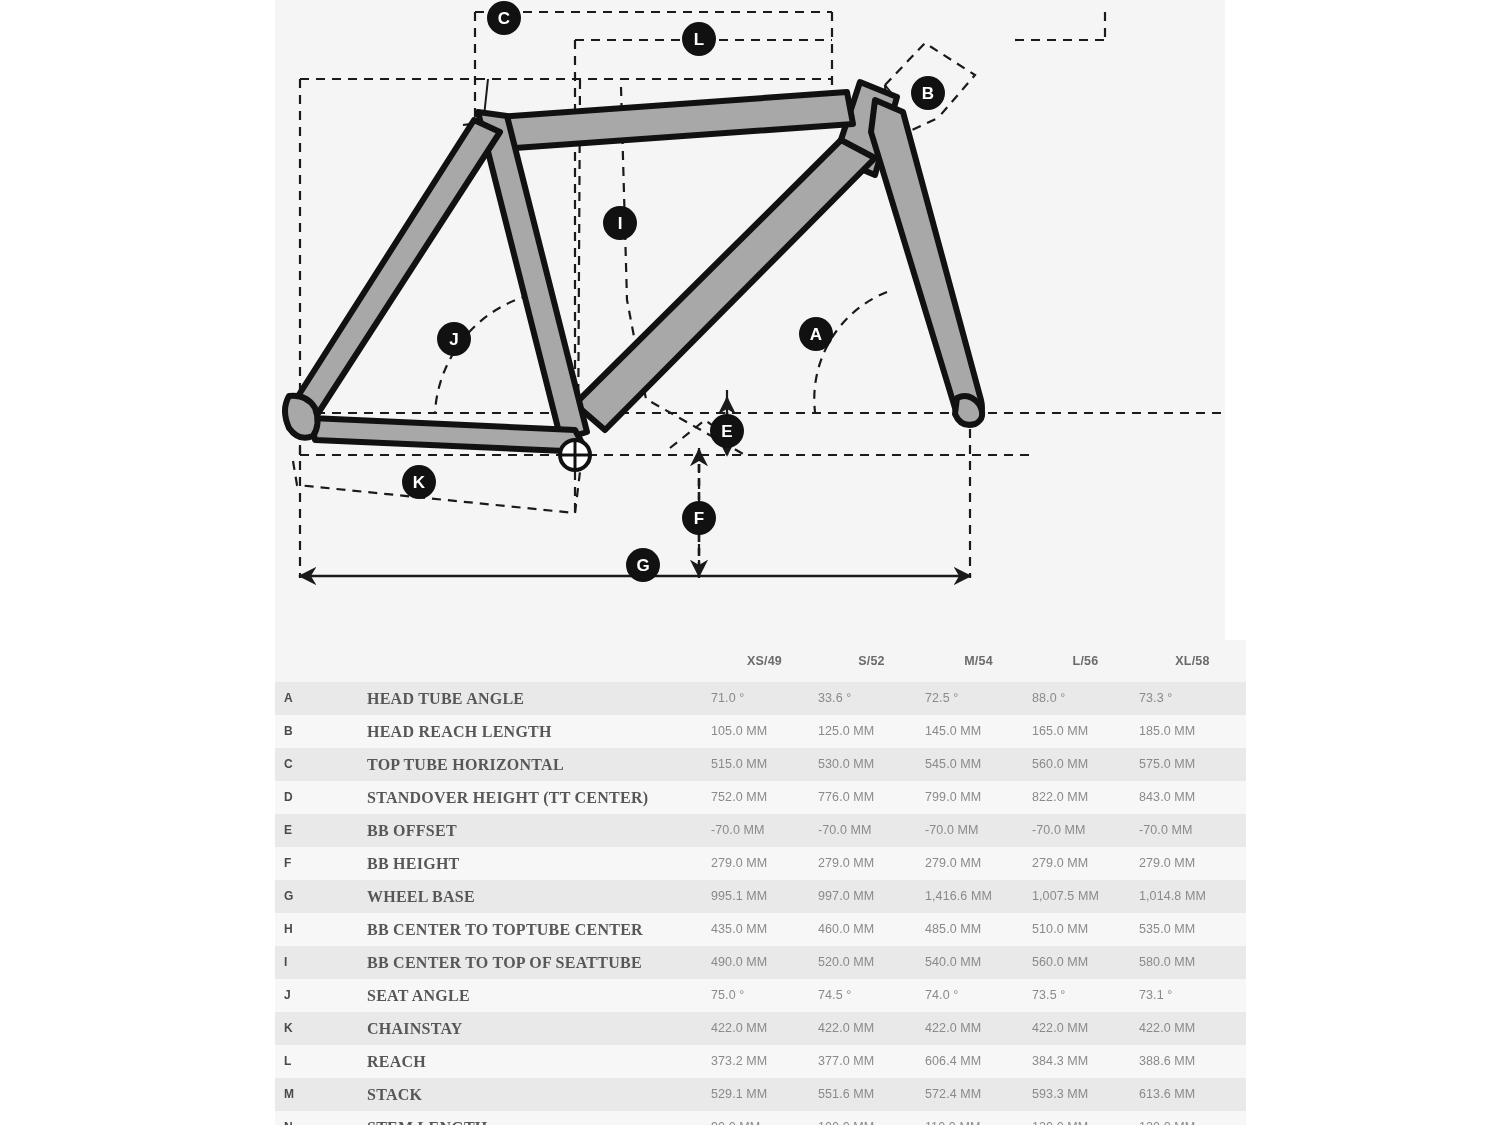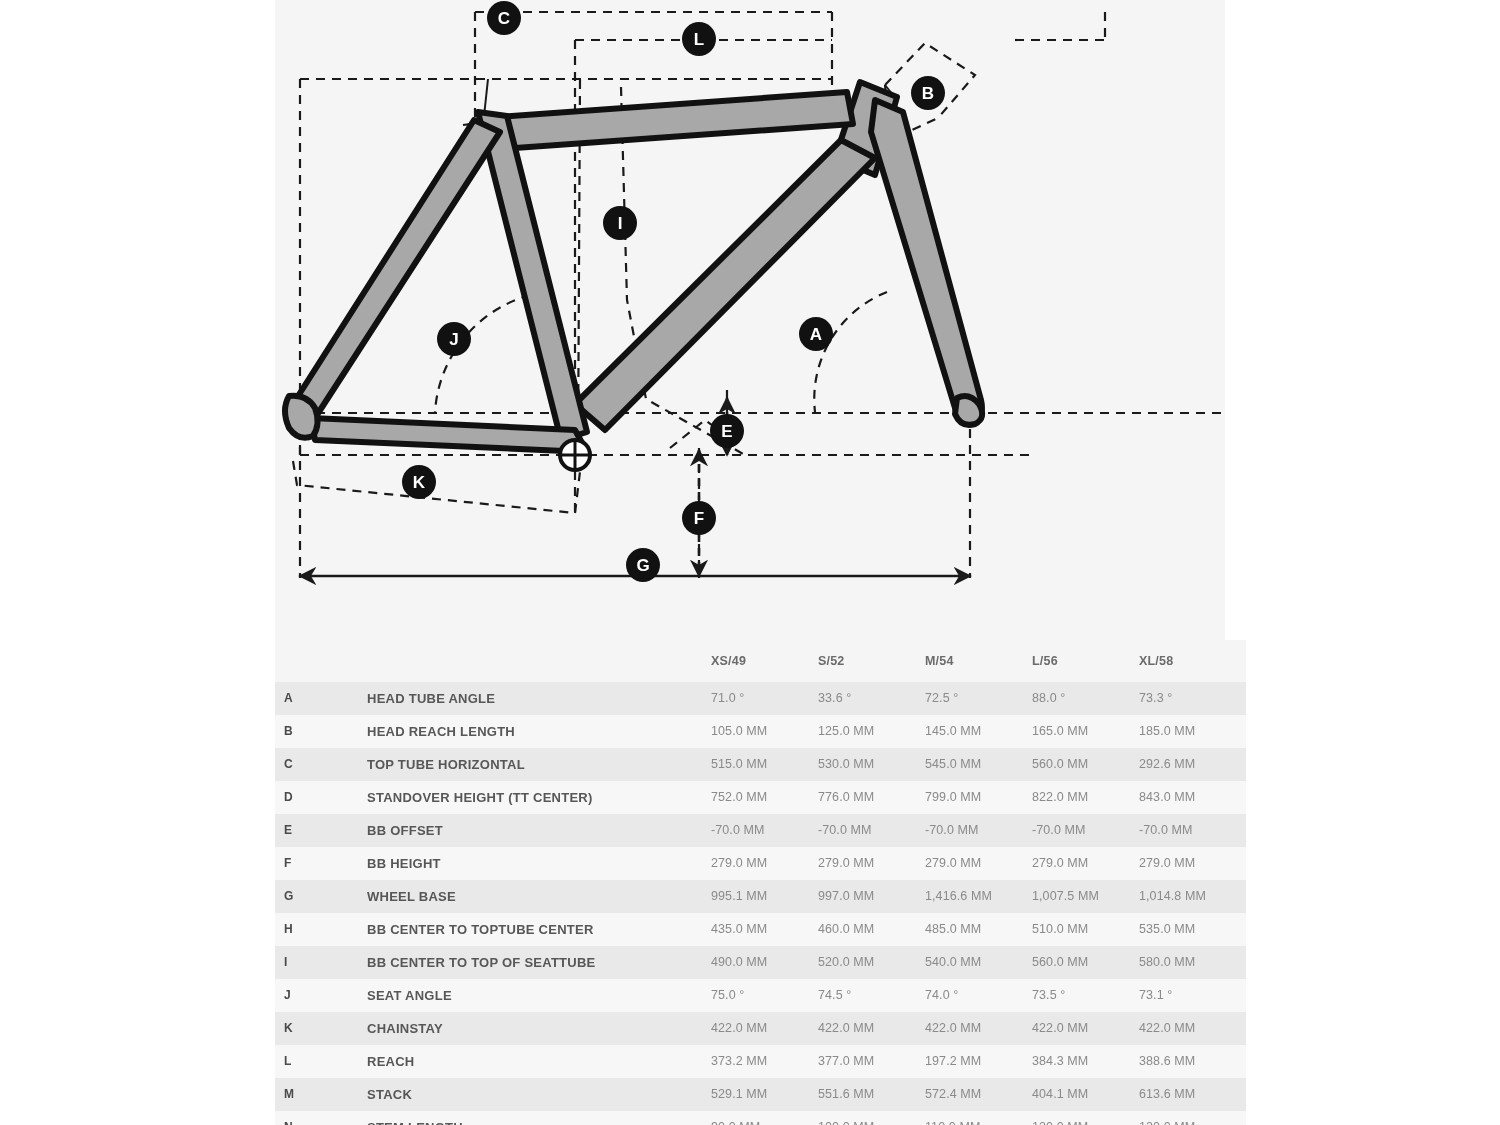--- a/index.html
+++ b/index.html
@@ -62,39 +62,41 @@
     white-space: nowrap;
   }
   .geo-table thead th {
     height: 42px;
     line-height: 42px;
     font-size: 12.5px;
     font-weight: bold;
     color: #6b6b6b;
     background: #f5f5f5;
     letter-spacing: 0.2px;
+    text-align: center;
   }
   .geo-table thead th.c-letter,
   .geo-table thead th.c-name { background: #f5f5f5; }
 
   .geo-table tbody tr.odd  td { background: #e9e9e9; }
   .geo-table tbody tr.even td { background: #f7f7f7; }
 
   td.cell-letter {
     font-size: 12px;
     font-weight: bold;
     color: #4a4a4a;
     padding-left: 9px;
   }
   td.cell-name {
-    font-size: 13px;
+    font-size: 16px;
     font-weight: bold;
     color: #575757;
     letter-spacing: 0.25px;
     padding-left: 46px;
+    font-family: Liberation Serif, serif;
   }
   td.cell-val {
     font-size: 12.5px;
     color: #8a8a8a;
     letter-spacing: 0.1px;
   }
   .label-letter { fill: #ffffff; font-size: 17px; font-weight: bold; font-family: "Liberation Sans", sans-serif; }
 </style>
 </head>
 <body>
@@ -284,21 +286,21 @@
           <td class="cell-val">165.0 MM</td>
           <td class="cell-val">185.0 MM</td>
         </tr>
         <tr class="odd">
           <td class="cell-letter">C</td>
           <td class="cell-name">TOP TUBE HORIZONTAL</td>
           <td class="cell-val">515.0 MM</td>
           <td class="cell-val">530.0 MM</td>
           <td class="cell-val">545.0 MM</td>
           <td class="cell-val">560.0 MM</td>
-          <td class="cell-val">292.6 MM</td>
+          <td class="cell-val">575.0 MM</td>
         </tr>
         <tr class="even">
           <td class="cell-letter">D</td>
           <td class="cell-name">STANDOVER HEIGHT (TT CENTER)</td>
           <td class="cell-val">752.0 MM</td>
           <td class="cell-val">776.0 MM</td>
           <td class="cell-val">799.0 MM</td>
           <td class="cell-val">822.0 MM</td>
           <td class="cell-val">843.0 MM</td>
         </tr>
@@ -363,31 +365,31 @@
           <td class="cell-val">422.0 MM</td>
           <td class="cell-val">422.0 MM</td>
           <td class="cell-val">422.0 MM</td>
           <td class="cell-val">422.0 MM</td>
         </tr>
         <tr class="even">
           <td class="cell-letter">L</td>
           <td class="cell-name">REACH</td>
           <td class="cell-val">373.2 MM</td>
           <td class="cell-val">377.0 MM</td>
-          <td class="cell-val">197.2 MM</td>
+          <td class="cell-val">606.4 MM</td>
           <td class="cell-val">384.3 MM</td>
           <td class="cell-val">388.6 MM</td>
         </tr>
         <tr class="odd">
           <td class="cell-letter">M</td>
           <td class="cell-name">STACK</td>
           <td class="cell-val">529.1 MM</td>
           <td class="cell-val">551.6 MM</td>
           <td class="cell-val">572.4 MM</td>
-          <td class="cell-val">404.1 MM</td>
+          <td class="cell-val">593.3 MM</td>
           <td class="cell-val">613.6 MM</td>
         </tr>
         <tr class="even">
           <td class="cell-letter">N</td>
           <td class="cell-name">STEM LENGTH</td>
           <td class="cell-val">90.0 MM</td>
           <td class="cell-val">100.0 MM</td>
           <td class="cell-val">110.0 MM</td>
           <td class="cell-val">120.0 MM</td>
           <td class="cell-val">120.0 MM</td>

